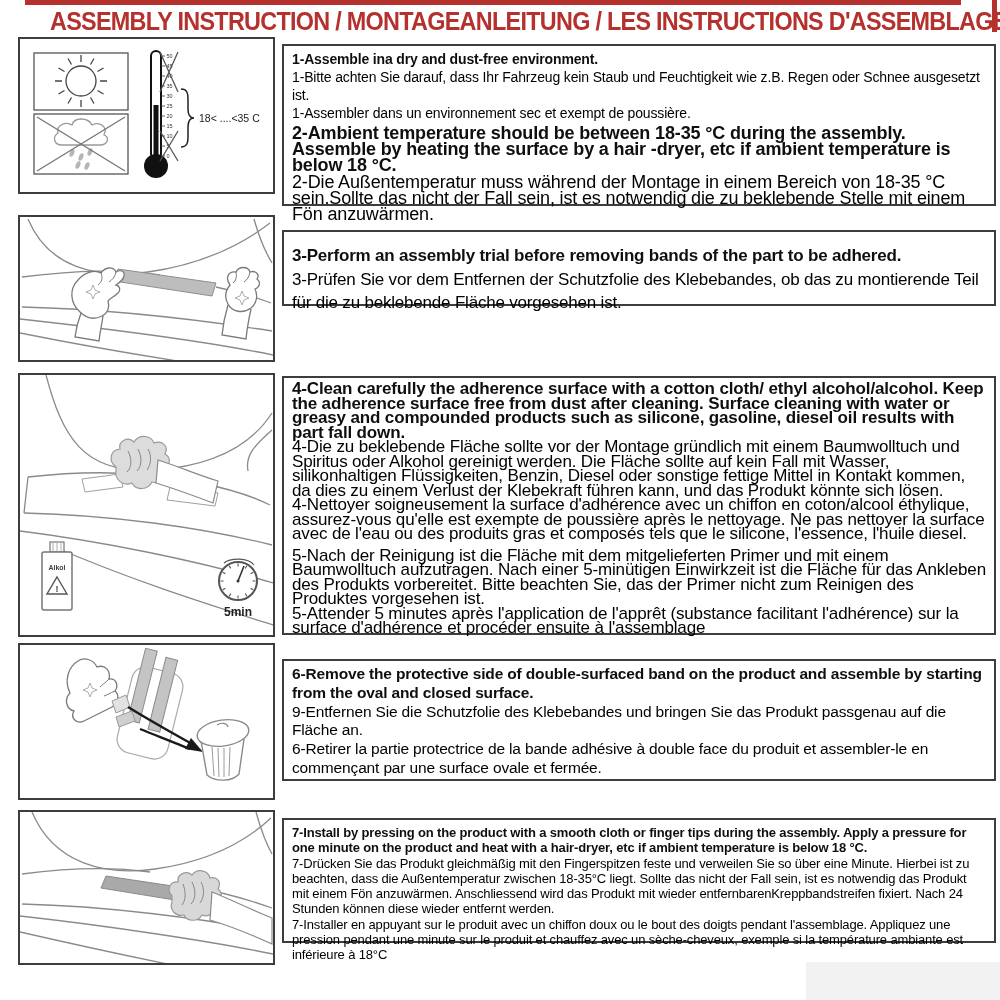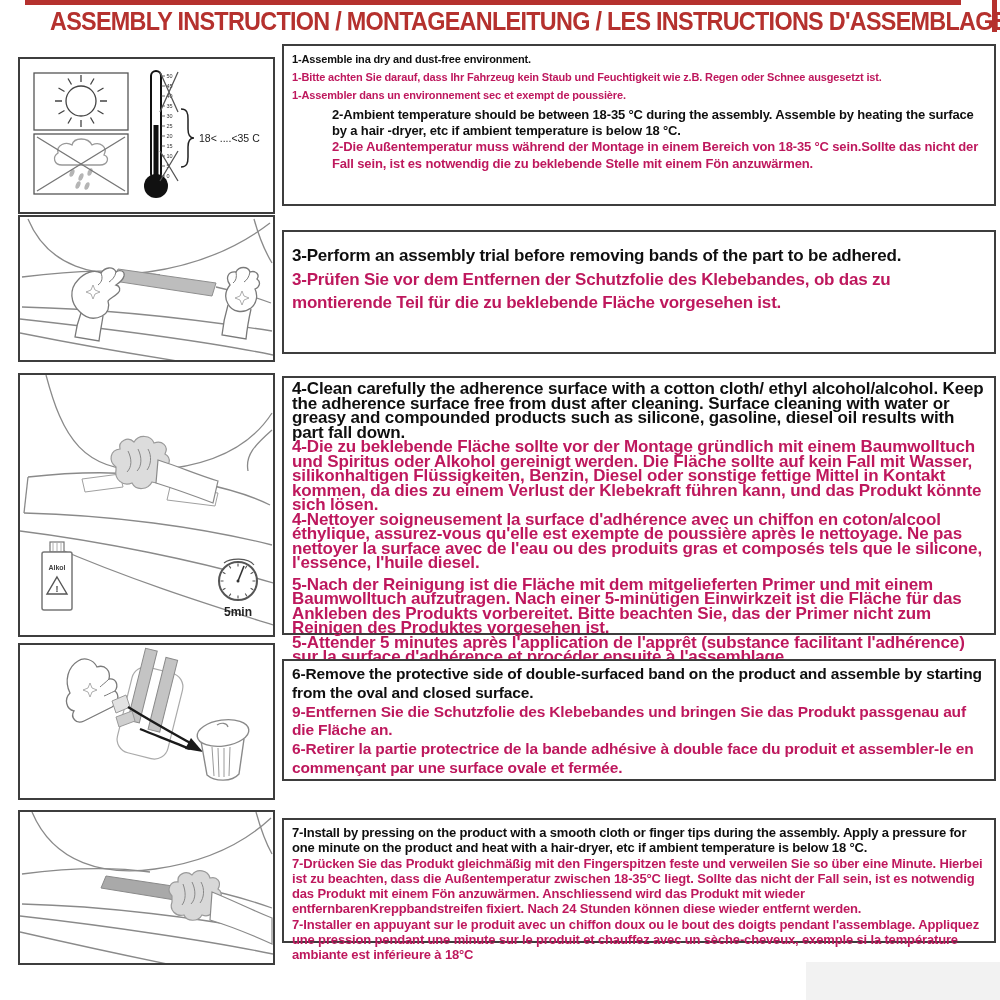--- a/index.html
+++ b/index.html
@@ -11,25 +11,25 @@
   .accent-corner { position:absolute; top:0; right:3px; width:5px; height:32px; background:#b5312e; }
   .title {
     position:absolute; top:6px; left:0; right:0; text-align:center;
     color:#b5312e; font-size:26px; font-weight:bold; letter-spacing:-0.8px;
     transform:scaleX(0.9); transform-origin:center; white-space:nowrap;
   }
   .box { position:absolute; border:2px solid #3d3d3d; box-sizing:border-box; background:#fff; }
   .tbox { padding:4px 8px 0 8px; }
   p { margin:0; letter-spacing:-0.15px; }
   .en { font-weight:bold; color:#0f0f0f; }
-  .de,.fr { font-weight:bold; color:#be185d; }
+  .de,.fr { font-weight:normal; color:#000000; }
   .block { margin-bottom:3px; }
   
-  .t1 p { font-size:11px; line-height:18px; }
-  .t1 .b2 p { font-size:13px; line-height:16.2px;margin-left:40px; }
+  .t1 p { font-size:14px; line-height:18px; }
+  .t1 .b2 p { font-size:18px; line-height:16.2px; }
   
   .t2 { padding-top:12px; }
   .t2 p { font-size:17px; line-height:23.5px; letter-spacing:-0.2px; }
   
   .t3 p { font-size:17px; line-height:14.5px; }
   .t3 .block { margin-bottom:7px; }
   
   .t4 { }
   .t4 p { font-size:15.5px; line-height:18.8px; }
   
@@ -38,21 +38,21 @@
   .watermark { position:absolute; left:806px; top:962px; width:194px; height:38px; background:#f2f2f2; }
   svg { display:block; }
 </style>
 </head>
 <body>
 
 <div class="accent-strip"></div>
 <div class="accent-corner"></div>
 <div class="title">ASSEMBLY INSTRUCTION / MONTAGEANLEITUNG / LES INSTRUCTIONS D'ASSEMBLAGE</div>
 
-<div class="box" style="left:18px;top:57px;width:257px;height:157px;">
+<div class="box" style="left:18px;top:37px;width:257px;height:157px;">
   <svg width="253" height="153" viewBox="0 0 253 153">
     <g stroke="#555" fill="none" stroke-width="1.3">
       <rect x="14" y="14" width="94" height="57"></rect>
       <circle cx="61" cy="42" r="15" stroke="#444"></circle>
       <path d="M80,42 L87,42 M77.5,51.5 L83.5,55 M70.5,58.5 L74,64.5 M61,61 L61,68 M51.5,58.5 L48,64.5 M44.5,51.5 L38.5,55 M42,42 L35,42 M44.5,32.5 L38.5,29 M51.5,25.5 L48,19.5 M61,23 L61,16 M70.5,25.5 L74,19.5 M77.5,32.5 L83.5,29" stroke="#444"></path>
     </g>
     <g fill="none" stroke-width="1.3">
       <rect x="14" y="75" width="94" height="60" stroke="#555"></rect>
       <path d="M42,106 C34,106 32,98 38,94 C36,86 46,82 52,86 C54,78 68,78 72,86 C80,82 88,88 84,96 C90,98 88,106 80,106 Z" stroke="#999"></path>
       <g fill="#b5b5b5" stroke="none">
@@ -121,21 +121,21 @@
       <path d="M73,68 L75,73 L80,75 L75,77 L73,82 L71,77 L66,75 L71,73 Z" fill="none" stroke="#999" stroke-width="0.8"></path>
     </g>
     <g stroke="#7a7a7a" stroke-width="1.3">
       <path d="M208,88 C205,98 203,108 202,118 L226,122 C227,112 229,101 231,92" fill="#fff"></path>
       <path d="M210,68 C205,61 208,54 216,55 C219,49 228,49 230,55 C236,53 240,58 237,62 C241,65 240,70 235,72 C238,78 237,86 231,91 C223,97 212,95 208,87 C204,80 206,73 210,68 Z" fill="#fff"></path>
       <path d="M216,55 C217,60 216,64 213,66 M230,55 C229,60 227,63 224,65" fill="none" stroke-width="1"></path>
       <path d="M222,74 L224,79 L229,81 L224,83 L222,88 L220,83 L215,81 L220,79 Z" fill="none" stroke="#999" stroke-width="0.8"></path>
     </g>
   </svg>
 </div>
-<div class="box tbox t2" style="left:282px;top:230px;width:714px;height:124px;">
+<div class="box tbox t2" style="left:282px;top:230px;width:714px;height:76px;">
   <div class="block">
     <p class="en">3-Perform an assembly trial before removing bands of the part to be adhered.</p>
     <p class="de">3-Prüfen Sie vor dem Entfernen der Schutzfolie des Klebebandes, ob das zu montierende Teil für die zu beklebende Fläche vorgesehen ist.</p>
   </div>
 </div>
 
 <div class="box" style="left:18px;top:373px;width:257px;height:264px;">
   <svg width="253" height="260" viewBox="0 0 253 260">
     <g stroke="#8a8a8a" fill="none" stroke-width="1.3">
       <path d="M26,0 C42,60 62,100 135,95 C190,91 230,72 252,38"></path>

